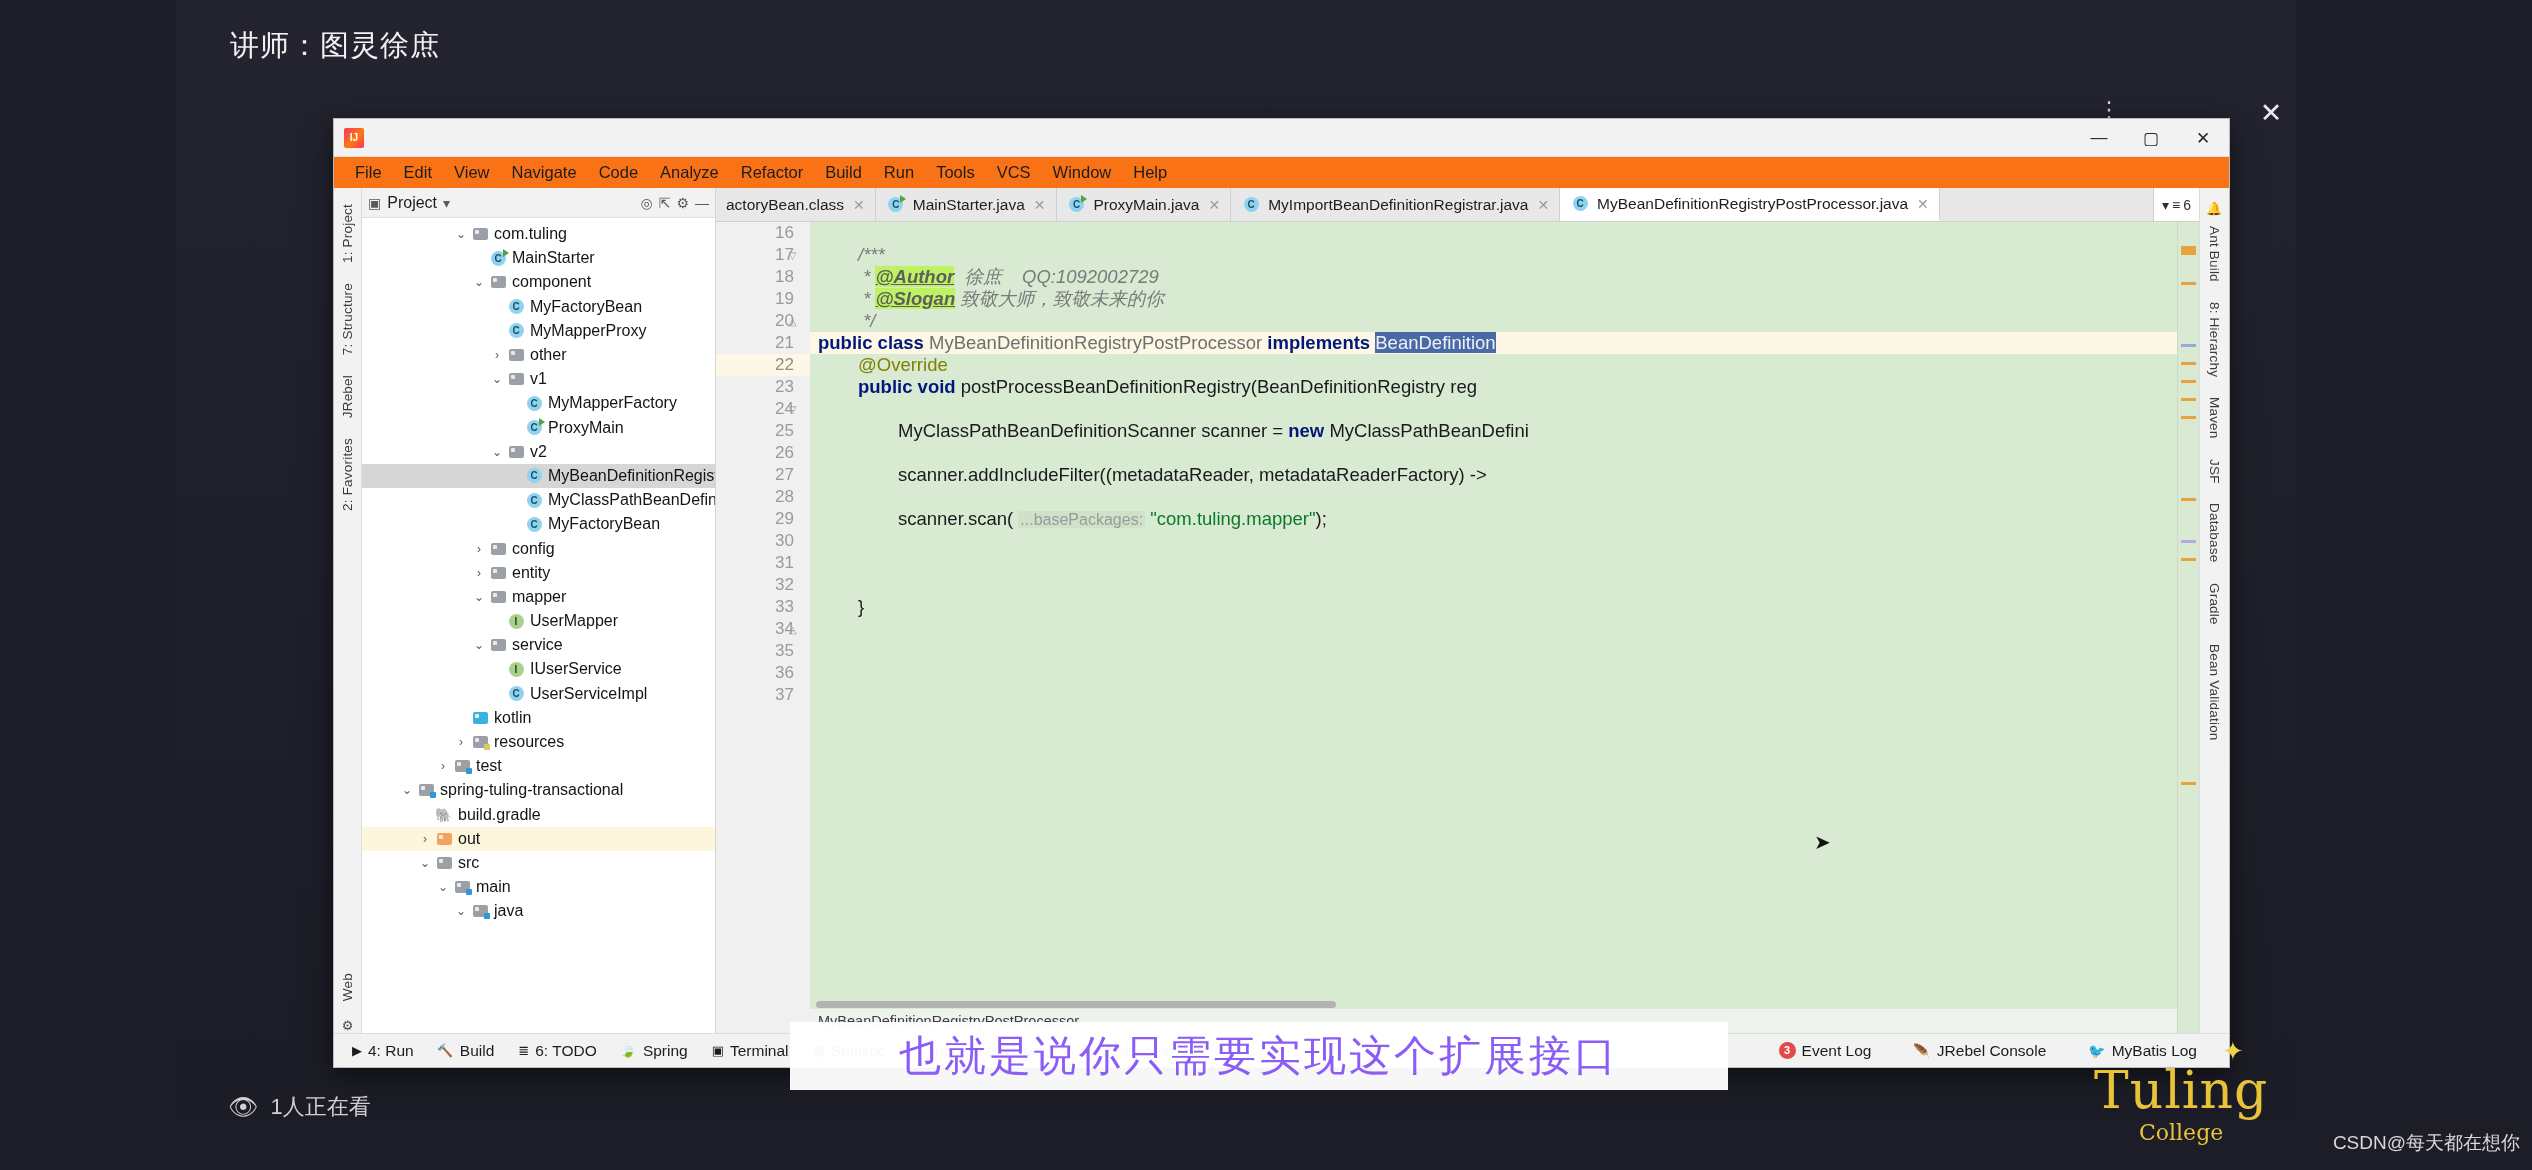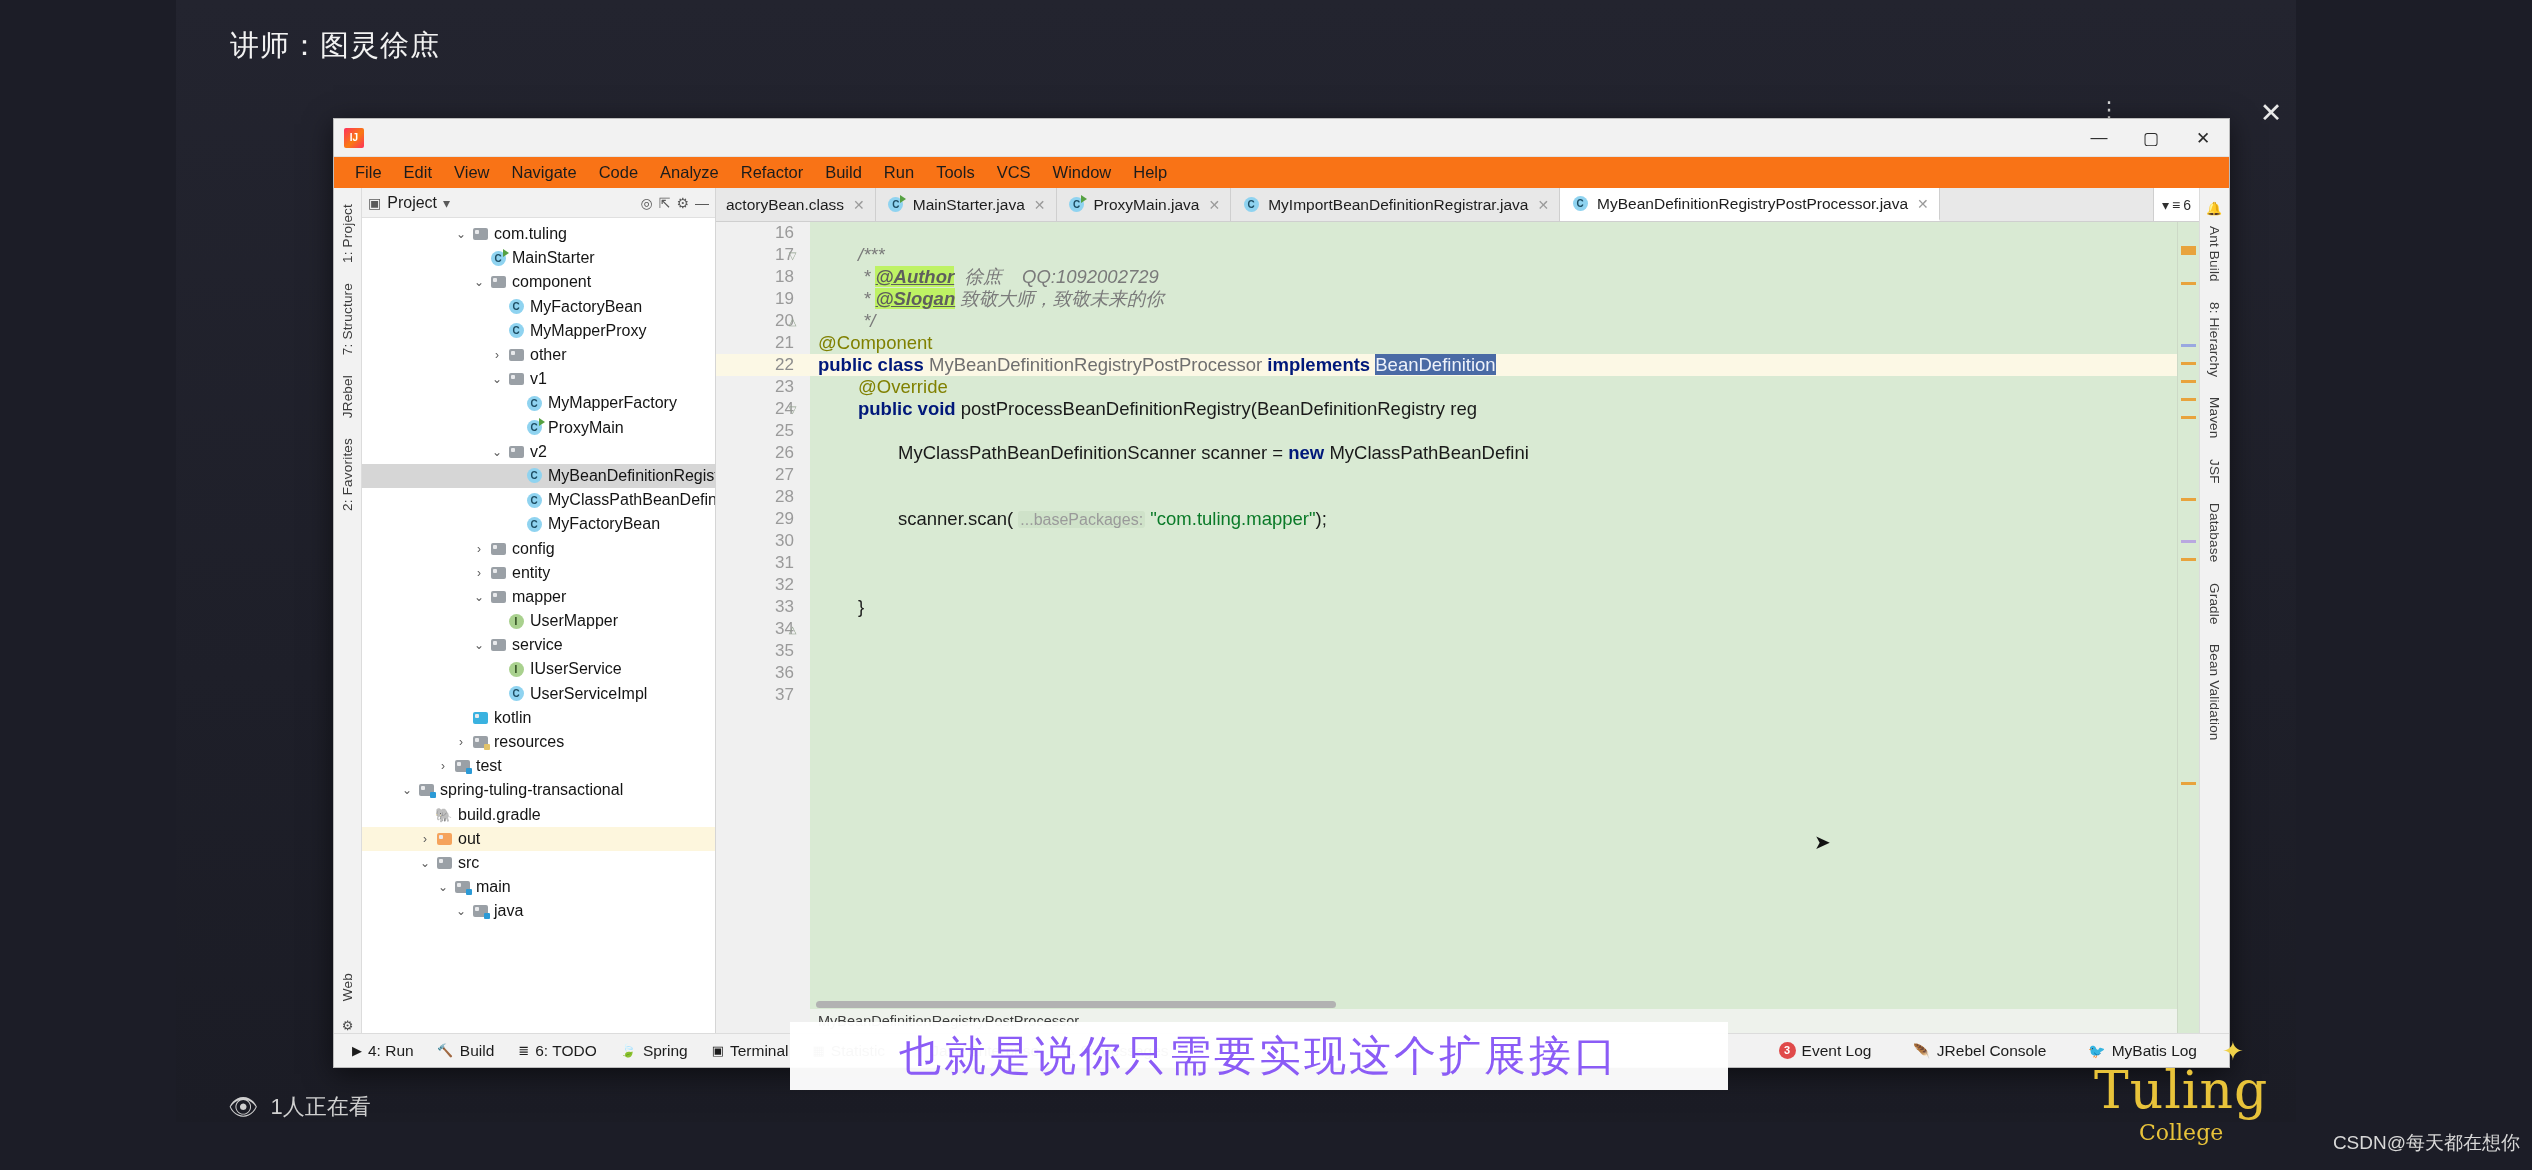--- a/index.html
+++ b/index.html
@@ -526,27 +526,27 @@
               <div class="gline">35</div>
               <div class="gline">36</div>
               <div class="gline">37</div>
             </div>
           <div id="code">
             <div class="cline" style="padding-left: 8px;"></div>
               <div class="cline" style="padding-left: 48px;"><span class="cm">/***</span></div>
               <div class="cline" style="padding-left: 48px;"><span class="cm"> * </span><span class="cmhl">@Author</span><span class="cm">  徐庶    QQ:1092002729</span></div>
               <div class="cline" style="padding-left: 48px;"><span class="cm"> * </span><span class="cmhl">@Slogan</span><span class="cm"> 致敬大师，致敬未来的你</span></div>
               <div class="cline" style="padding-left: 48px;"><span class="cm"> */</span></div>
-              <div class="cline" style="padding-left: 8px;"><span class="ann">@Component</span></div>
               <div class="cline cur" style="padding-left: 8px;"><span class="kw">public class </span><span class="typ">MyBeanDefinitionRegistryPostProcessor </span><span class="kw">implements </span><span class="selhl">BeanDefinition</span></div>
               <div class="cline" style="padding-left: 48px;"><span class="ann">@Override</span></div>
               <div class="cline" style="padding-left: 48px;"><span class="kw">public void </span><span class="plain">postProcessBeanDefinitionRegistry(BeanDefinitionRegistry reg</span></div>
               <div class="cline" style="padding-left: 8px;"></div>
               <div class="cline" style="padding-left: 88px;"><span class="plain">MyClassPathBeanDefinitionScanner scanner = </span><span class="kw">new </span><span class="plain">MyClassPathBeanDefini</span></div>
               <div class="cline" style="padding-left: 8px;"></div>
+              <div class="cline" style="padding-left: 88px;"><span class="plain">scanner.addIncludeFilter((metadataReader, metadataReaderFactory) -&gt;</span></div>
               <div class="cline" style="padding-left: 8px;"></div>
               <div class="cline" style="padding-left: 88px;"><span class="plain">scanner.scan( </span><span class="hint">...basePackages:</span><span class="plain"> </span><span class="str">"com.tuling.mapper"</span><span class="plain">);</span></div>
               <div class="cline" style="padding-left: 8px;"></div>
               <div class="cline" style="padding-left: 8px;"></div>
               <div class="cline" style="padding-left: 8px;"></div>
               <div class="cline" style="padding-left: 48px;"><span class="plain">}</span></div>
               <div class="cline" style="padding-left: 8px;"></div>
               <div class="cline" style="padding-left: 8px;"></div>
               <div class="cline" style="padding-left: 8px;"></div>
 

